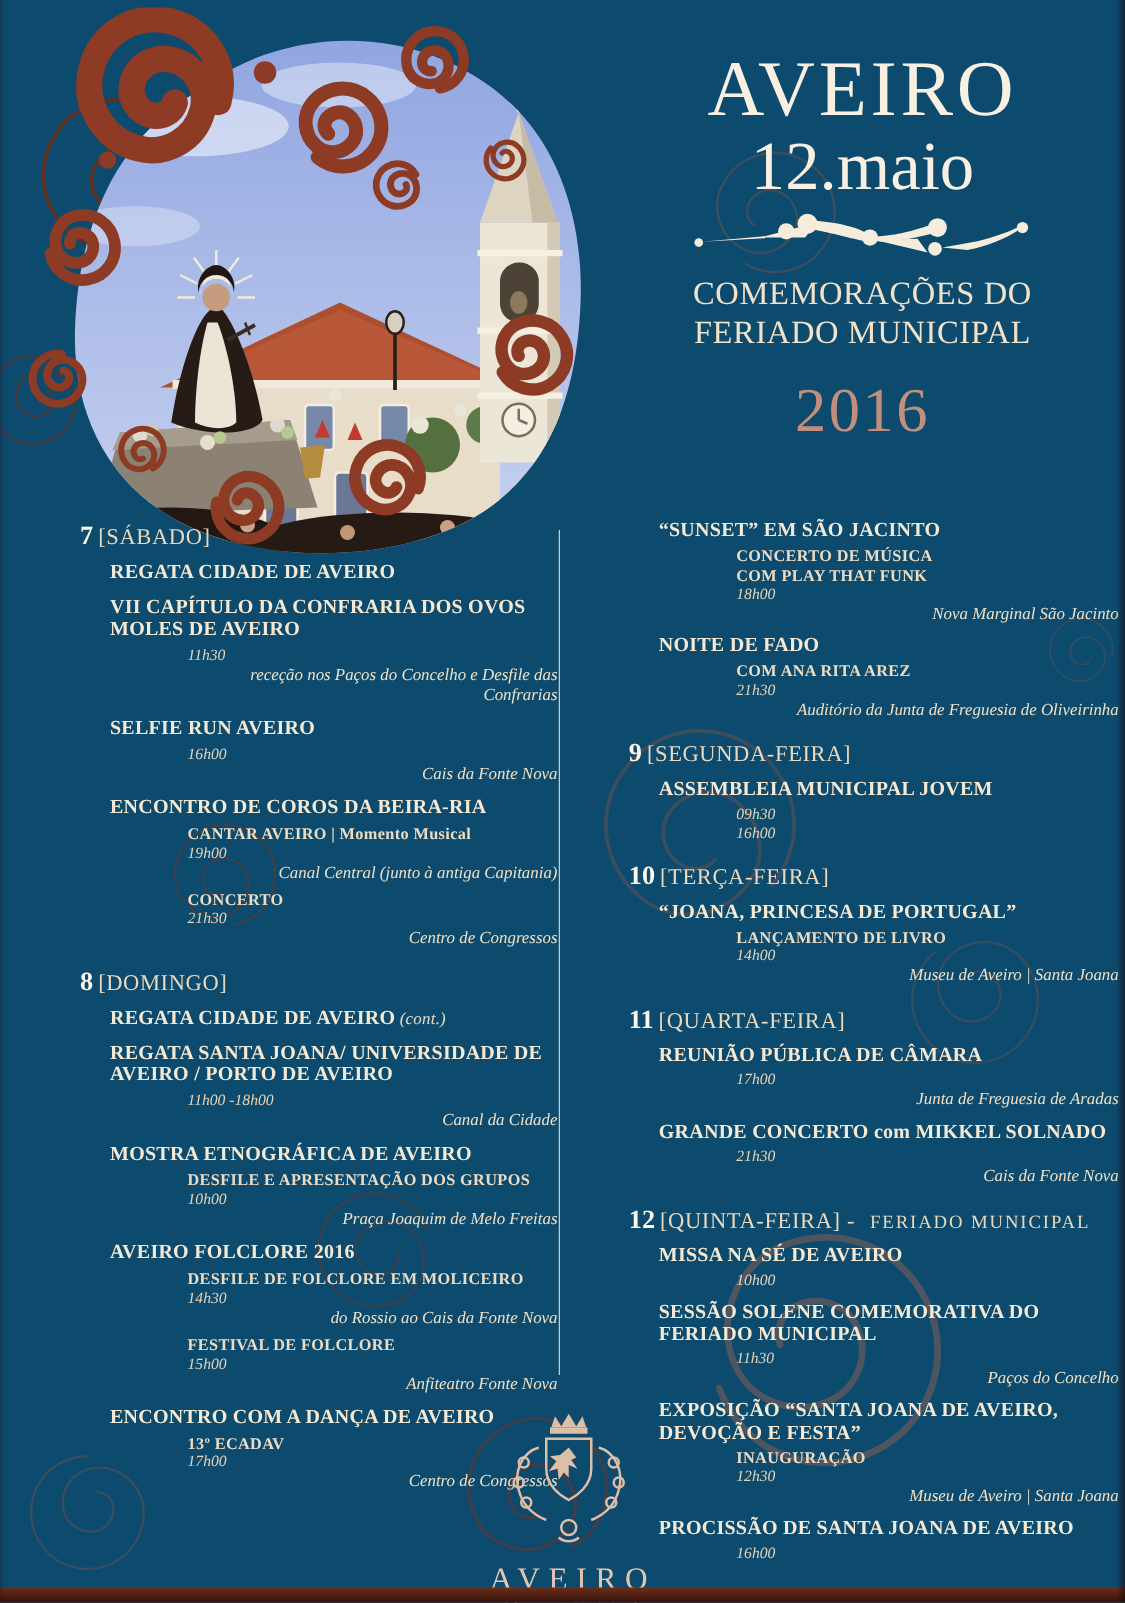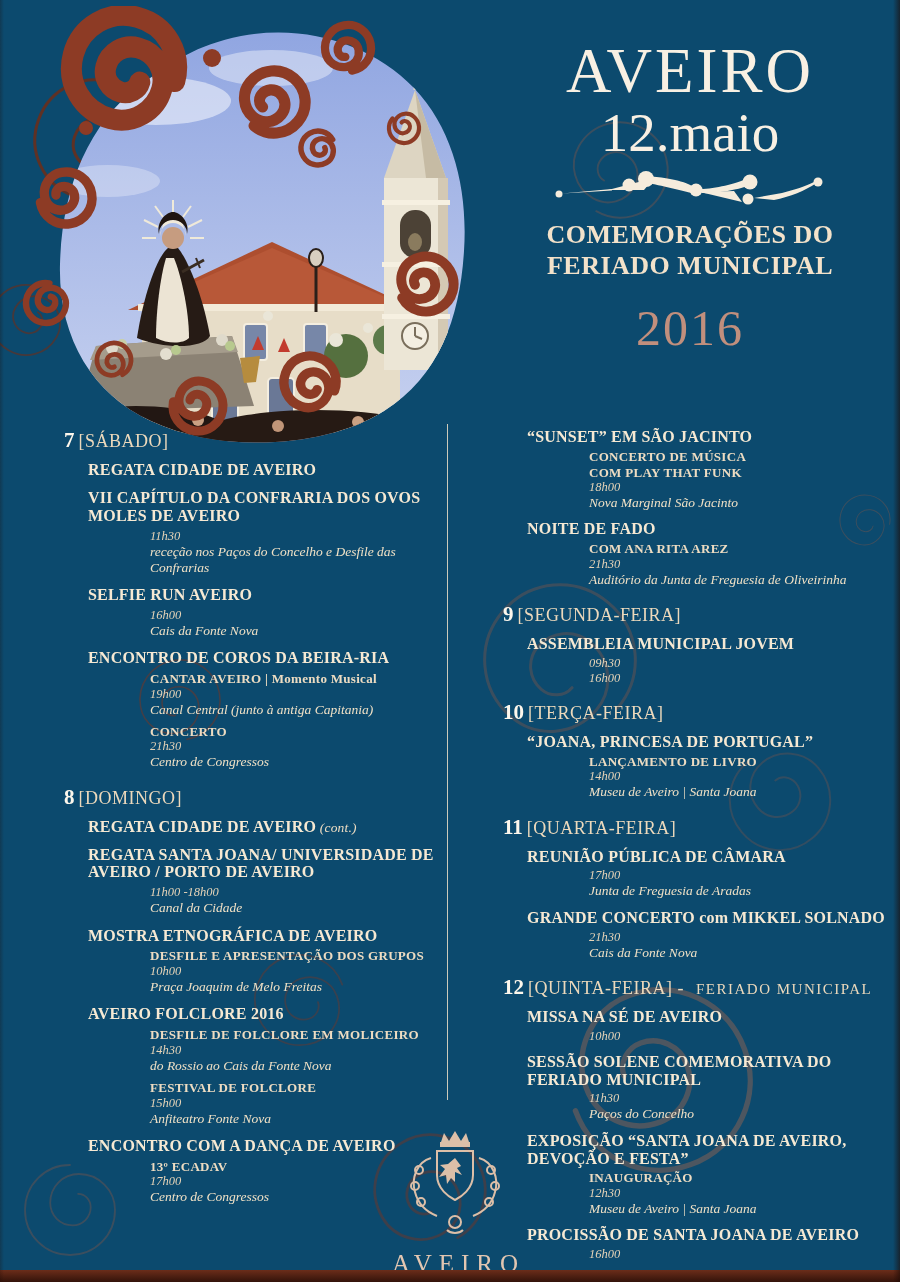--- a/index.html
+++ b/index.html
@@ -10,40 +10,40 @@
     color:#f2e3cd;
   }
   svg{display:block}
   .abs{position:absolute}
 
   
   .header{position:absolute;left:495px;top:40px;width:390px;text-align:center;}
   .brand{font-size:63px;line-height:1;color:#f8f0e3;letter-spacing:3px;font-weight:500;}
   .brand-date{font-size:55px;line-height:1;color:#f8f0e3;margin-top:2px;font-weight:500;text-align:center;}
   .flourish{margin:10px auto 4px;width:280px;height:36px;}
-  .subtitle{font-size:26px;line-height:1.18;letter-spacing:.5px;color:#f3e2ca;margin-top:14px;font-weight:bold;}
+  .subtitle{font-size:26px;line-height:1.18;letter-spacing:.5px;color:#f3e2ca;margin-top:14px;}
   .year{font-size:50px;color:#c18f7d;margin-top:18px;letter-spacing:2px;}
 
   
-  .col{position:absolute;top:428px;}
+  .col{position:absolute;top:416px;}
   #col-left{left:64px;width:382px;}
   #col-right{left:503px;width:392px;}
   .day-header{margin:14px 0 8px;}
   .day-section:first-child .day-header{margin-top:0;}
   .day-num{font-size:21px;font-weight:bold;color:#fdf7ec;}
   .day-label{font-size:18px;color:#ecd9bc;margin-left:4px;letter-spacing:.5px;}
   .day-note{font-size:15px;color:#ecd9bc;margin-left:12px;letter-spacing:1.5px;}
   .event{margin:0 0 10px 24px;}
   .event-title{font-size:16px;font-weight:bold;color:#f6e9d3;line-height:1.12;letter-spacing:.2px;}
   .cont{font-weight:normal;font-style:italic;font-size:13.5px;color:#ecdcc2;}
   .session{margin:4px 0 6px 62px;}
   .s-name{font-size:13px;font-weight:bold;color:#eddcc2;line-height:1.2;letter-spacing:.3px;}
   .s-name2{font-size:13px;font-weight:bold;color:#eddcc2;line-height:1.2;letter-spacing:.3px;}
   .s-time{font-size:12.5px;font-style:italic;color:#e6d4b8;line-height:1.2;}
-  .s-place{font-size:13.5px;font-style:italic;color:#f0e1c6;line-height:1.2;}
+  .s-place{font-size:13.5px;font-style:italic;color:#f0e1c6;line-height:1.2;text-align:right;}
   #col-right .event{margin-bottom:9px;}
   #col-right .session{margin-top:3px;}
   .divider{position:absolute;left:447px;top:424px;width:1px;height:676px;background:rgba(240,225,200,.85);}
 
   
   .footer{position:absolute;left:370px;top:1126px;width:170px;text-align:center;color:#e2c6b1;}
   .footer .city{font-size:25px;letter-spacing:7px;margin-top:6px;text-indent:7px;}
   .footer .org{font-size:15px;margin-top:2px;color:#d9bda8;}
 
   

